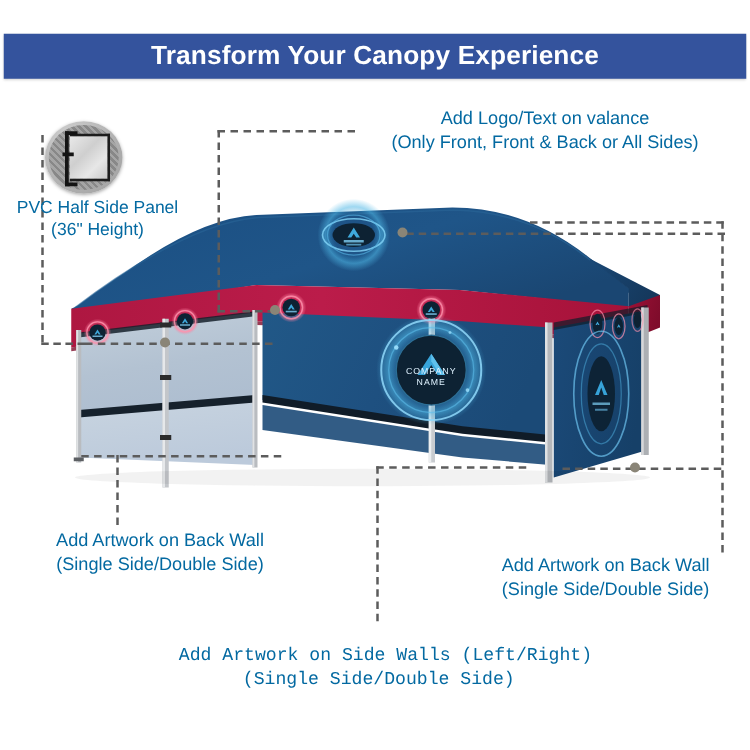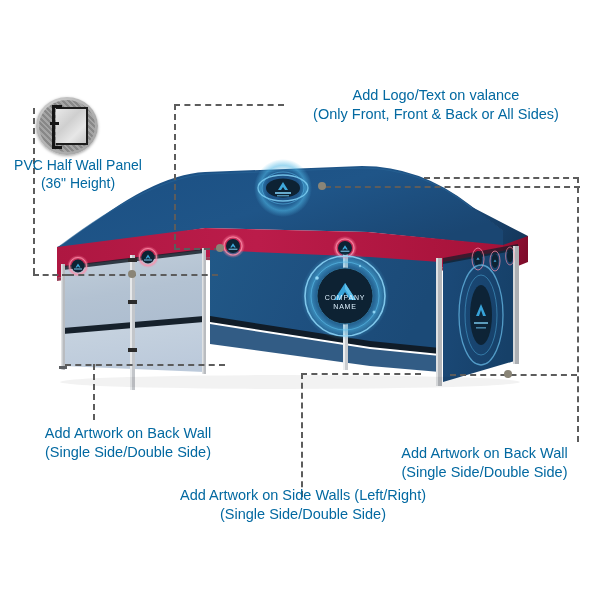--- a/index.html
+++ b/index.html
@@ -38,21 +38,21 @@
     color:#0369a1;
     white-space:nowrap;
     font-family:"Liberation Sans", sans-serif;
   }
   .anno .l2{display:block;}
 
   #anno-valance{left:278px;top:86px;width:316px;}
   #anno-pvc{left:2px;top:156px;width:152px;font-size:14px;line-height:18px;}
   #anno-backwall-left{left:8px;top:424px;width:240px;}
   #anno-backwall-right{left:372px;top:444px;width:225px;}
-  #anno-sidewalls{left:143px;top:486px;width:320px;}
+  #anno-sidewalls{left:143px;top:516px;width:320px;font-family:Liberation Mono, monospace;}
 
   
   .dash-h{position:absolute;height:0;border-top:2px dashed #5c5c5c;}
   .dash-v{position:absolute;width:0;border-left:2px dashed #5c5c5c;}
   .dot{position:absolute;width:8px;height:8px;border-radius:50%;background:#8a8577;}
 
   
   .pvc-icon{
     position:absolute;left:36px;top:97px;width:62px;height:58px;
     border-radius:50%;
@@ -83,20 +83,23 @@
 
   
   #tent{position:absolute;left:0;top:0;width:600px;height:600px;pointer-events:none;}
   #tent svg{display:block;}
 </style>
 </head>
 <body>
 
 <div id="stage">
 
+  <div class="header-bar">
+    <div class="header-title">Transform Your Canopy Experience</div>
+  </div>
 
   <div id="tent">
     <svg width="600" height="600" viewBox="0 0 600 600" xmlns="http://www.w3.org/2000/svg">
       <defs>
         <linearGradient id="gRoofL" x1="0" y1="0" x2="1" y2="0.6">
           <stop offset="0%" stop-color="#1b4f83"></stop>
           <stop offset="55%" stop-color="#1f5588"></stop>
           <stop offset="100%" stop-color="#1a4672"></stop>
         </linearGradient>
         <linearGradient id="gRoofR" x1="0" y1="0" x2="1" y2="0.5">
@@ -315,21 +318,21 @@
 
   <div class="dash-h" style="left:301px;top:373px;width:120px;"></div>
   <div class="dash-v" style="left:301px;top:373px;height:124px;"></div>
 
   <div class="anno" id="anno-valance">
     <span>Add Logo/Text on valance</span>
     <span class="l2">(Only Front, Front &amp; Back or All Sides)</span>
   </div>
 
   <div class="anno" id="anno-pvc">
-    <span>PVC Half Wall Panel</span>
+    <span>PVC Half Side Panel</span>
     <span class="l2">(36" Height)</span>
   </div>
 
   <div class="anno" id="anno-backwall-left">
     <span>Add Artwork on Back Wall</span>
     <span class="l2">(Single Side/Double Side)</span>
   </div>
 
   <div class="anno" id="anno-backwall-right">
     <span>Add Artwork on Back Wall</span>

